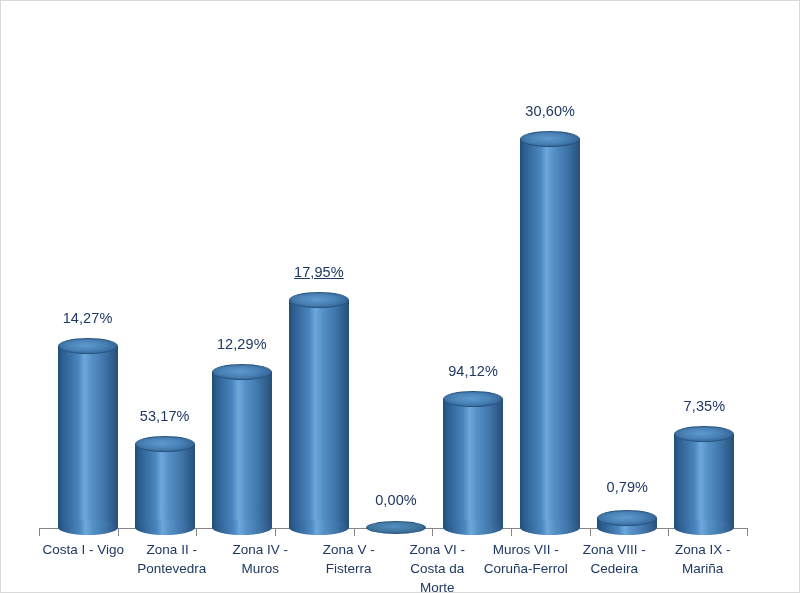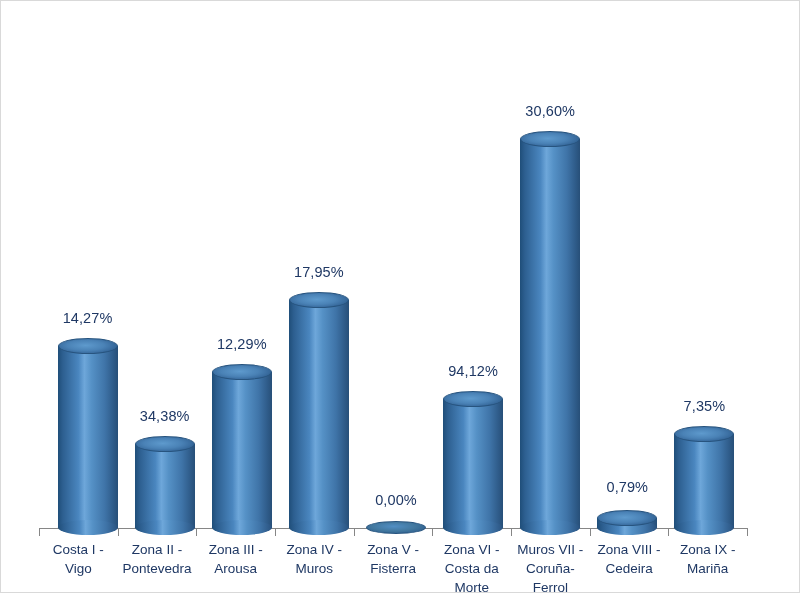--- a/index.html
+++ b/index.html
@@ -176,37 +176,37 @@
   <div id="columns">
       <div class="col">
         <div class="value-label" style="bottom: 202px;">14,27%</div>
         <div class="cyl" style="height: 182px;">
           <div class="cyl-body" style="height: 182px;">
             <div class="cyl-top"></div>
           </div>
         </div>
       </div>
       <div class="col">
-        <div class="value-label" style="bottom: 104px;">34,38%</div>
+        <div class="value-label" style="bottom: 104px;">53,17%</div>
         <div class="cyl" style="height: 84px;">
           <div class="cyl-body" style="height: 84px;">
             <div class="cyl-top"></div>
           </div>
         </div>
       </div>
       <div class="col">
         <div class="value-label" style="bottom: 176px;">12,29%</div>
         <div class="cyl" style="height: 156px;">
           <div class="cyl-body" style="height: 156px;">
             <div class="cyl-top"></div>
           </div>
         </div>
       </div>
       <div class="col">
-        <div class="value-label" style="bottom: 248px;">17,95%</div>
+        <div class="value-label" style="bottom: 248px; text-decoration: underline;">17,95%</div>
         <div class="cyl" style="height: 228px;">
           <div class="cyl-body" style="height: 228px;">
             <div class="cyl-top"></div>
           </div>
         </div>
       </div>
       <div class="col">
         <div class="value-label" style="bottom: 20px;">0,00%</div>
         <div class="cyl zero" style="height: 0px;">
           <div class="cyl-body" style="height: 0px;">
@@ -257,21 +257,20 @@
       <div class="tick" style="left: 393px;"></div>
       <div class="tick" style="left: 472px;"></div>
       <div class="tick" style="left: 551px;"></div>
       <div class="tick" style="left: 629px;"></div>
       <div class="tick" style="left: 708px;"></div>
     </div>
 
   <div id="cat-labels">
       <div class="cat-label">Costa I - Vigo</div>
       <div class="cat-label">Zona II - Pontevedra</div>
-      <div class="cat-label">Zona III - Arousa</div>
       <div class="cat-label">Zona IV - Muros</div>
       <div class="cat-label">Zona V - Fisterra</div>
       <div class="cat-label">Zona VI - Costa da Morte</div>
       <div class="cat-label">Muros VII - Coruña-Ferrol</div>
       <div class="cat-label">Zona VIII - Cedeira</div>
       <div class="cat-label">Zona IX - Mariña</div>
     </div>
 
 </div>
 

